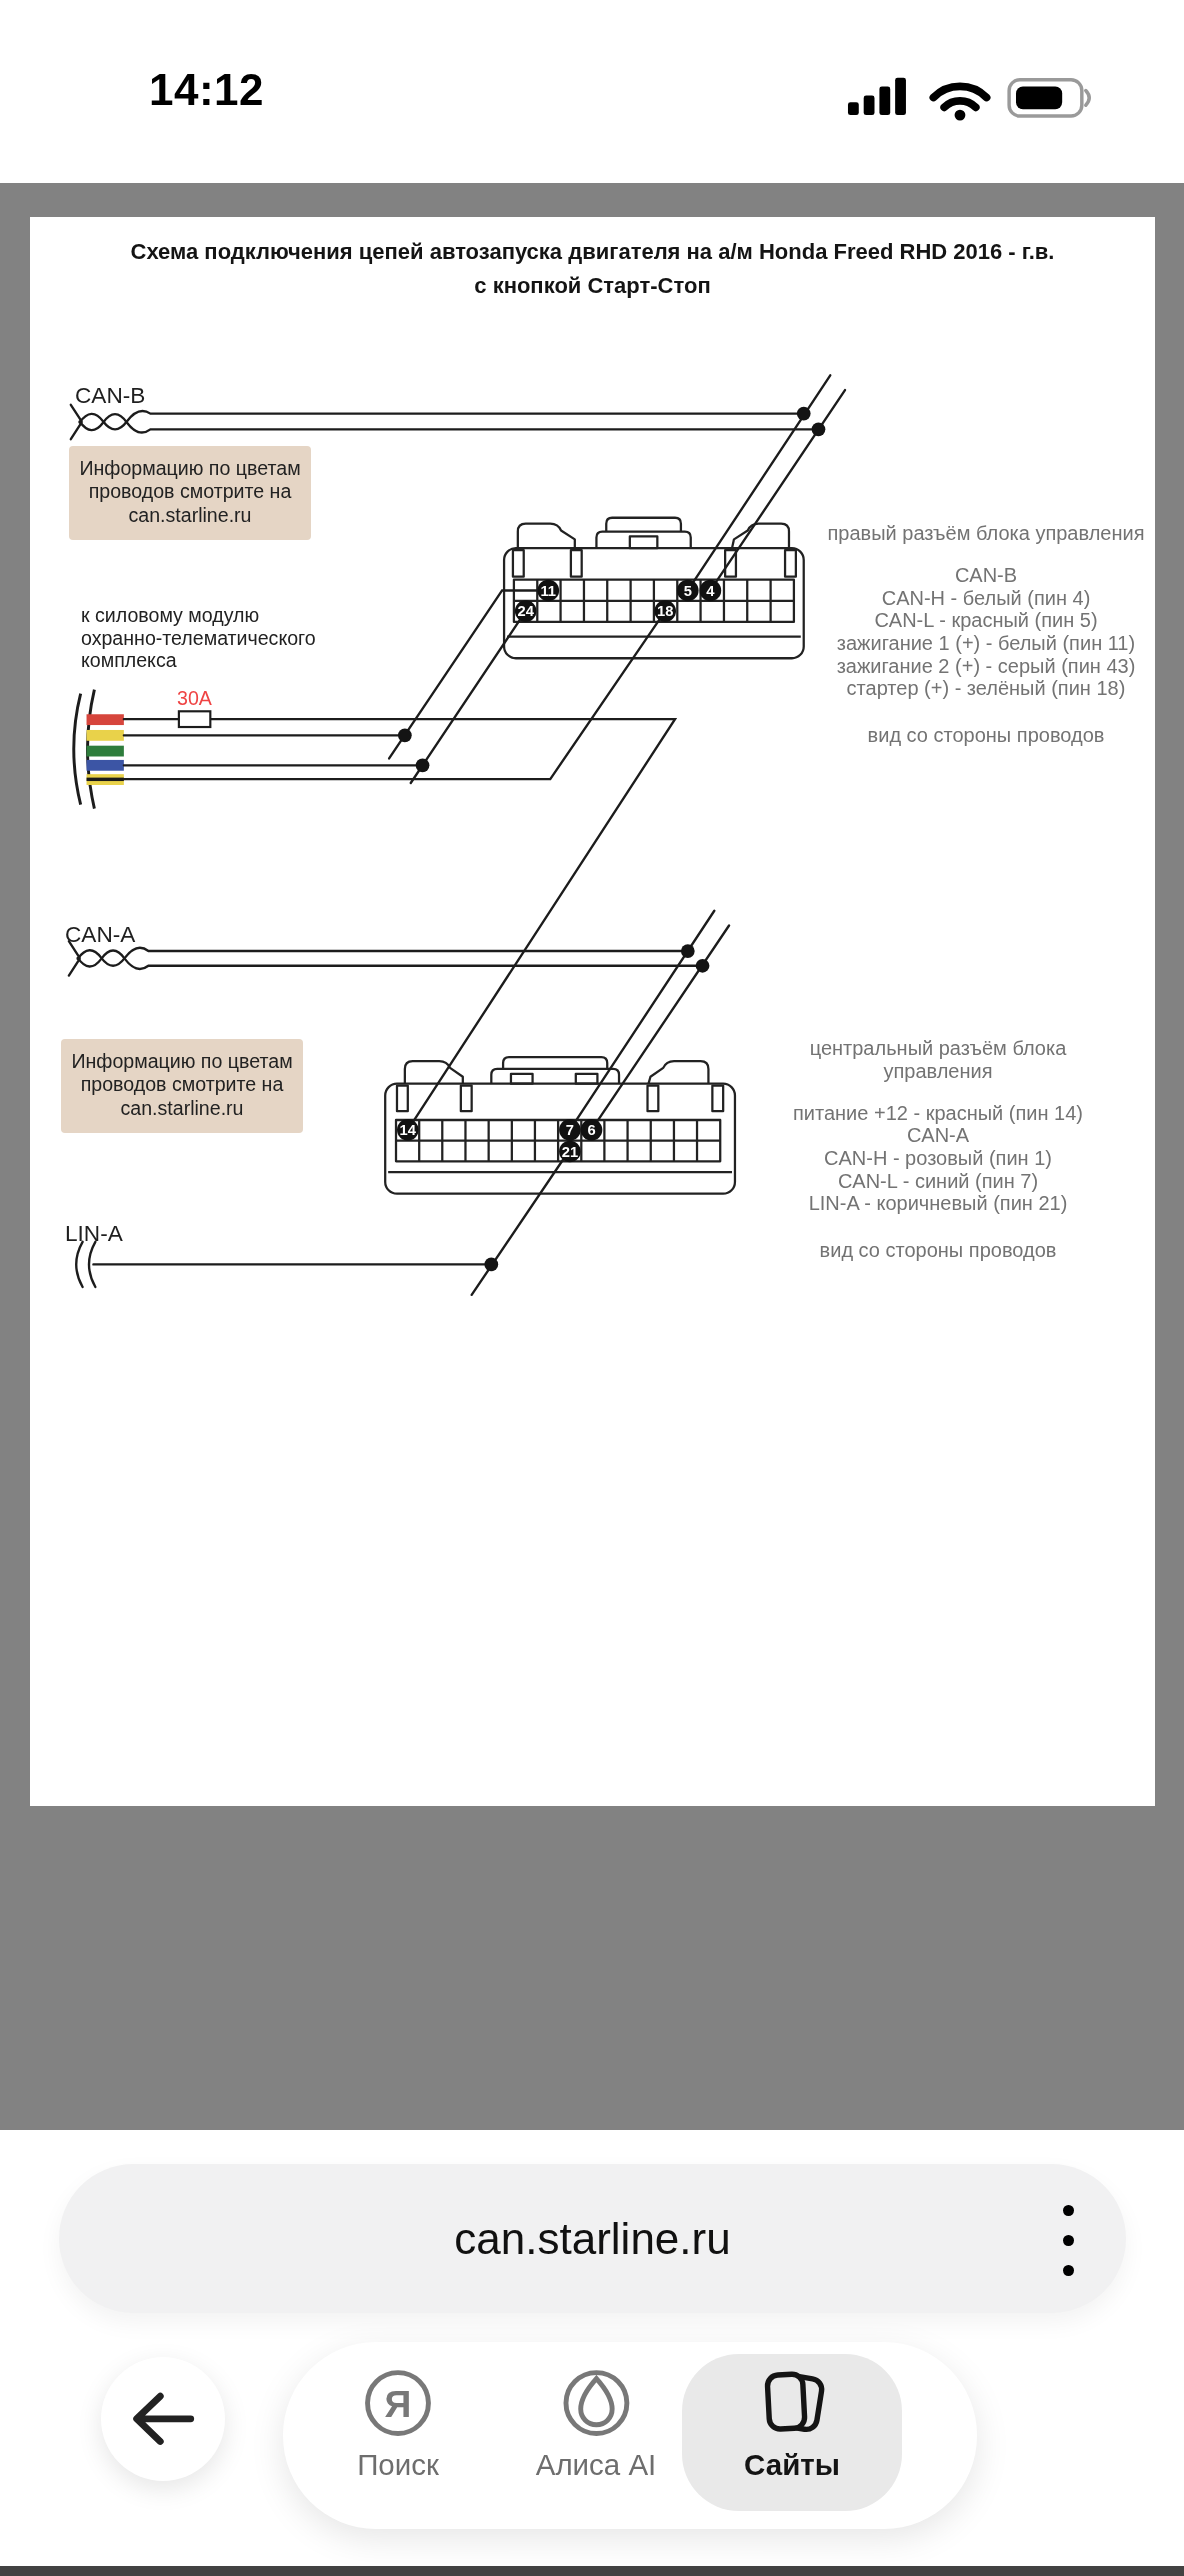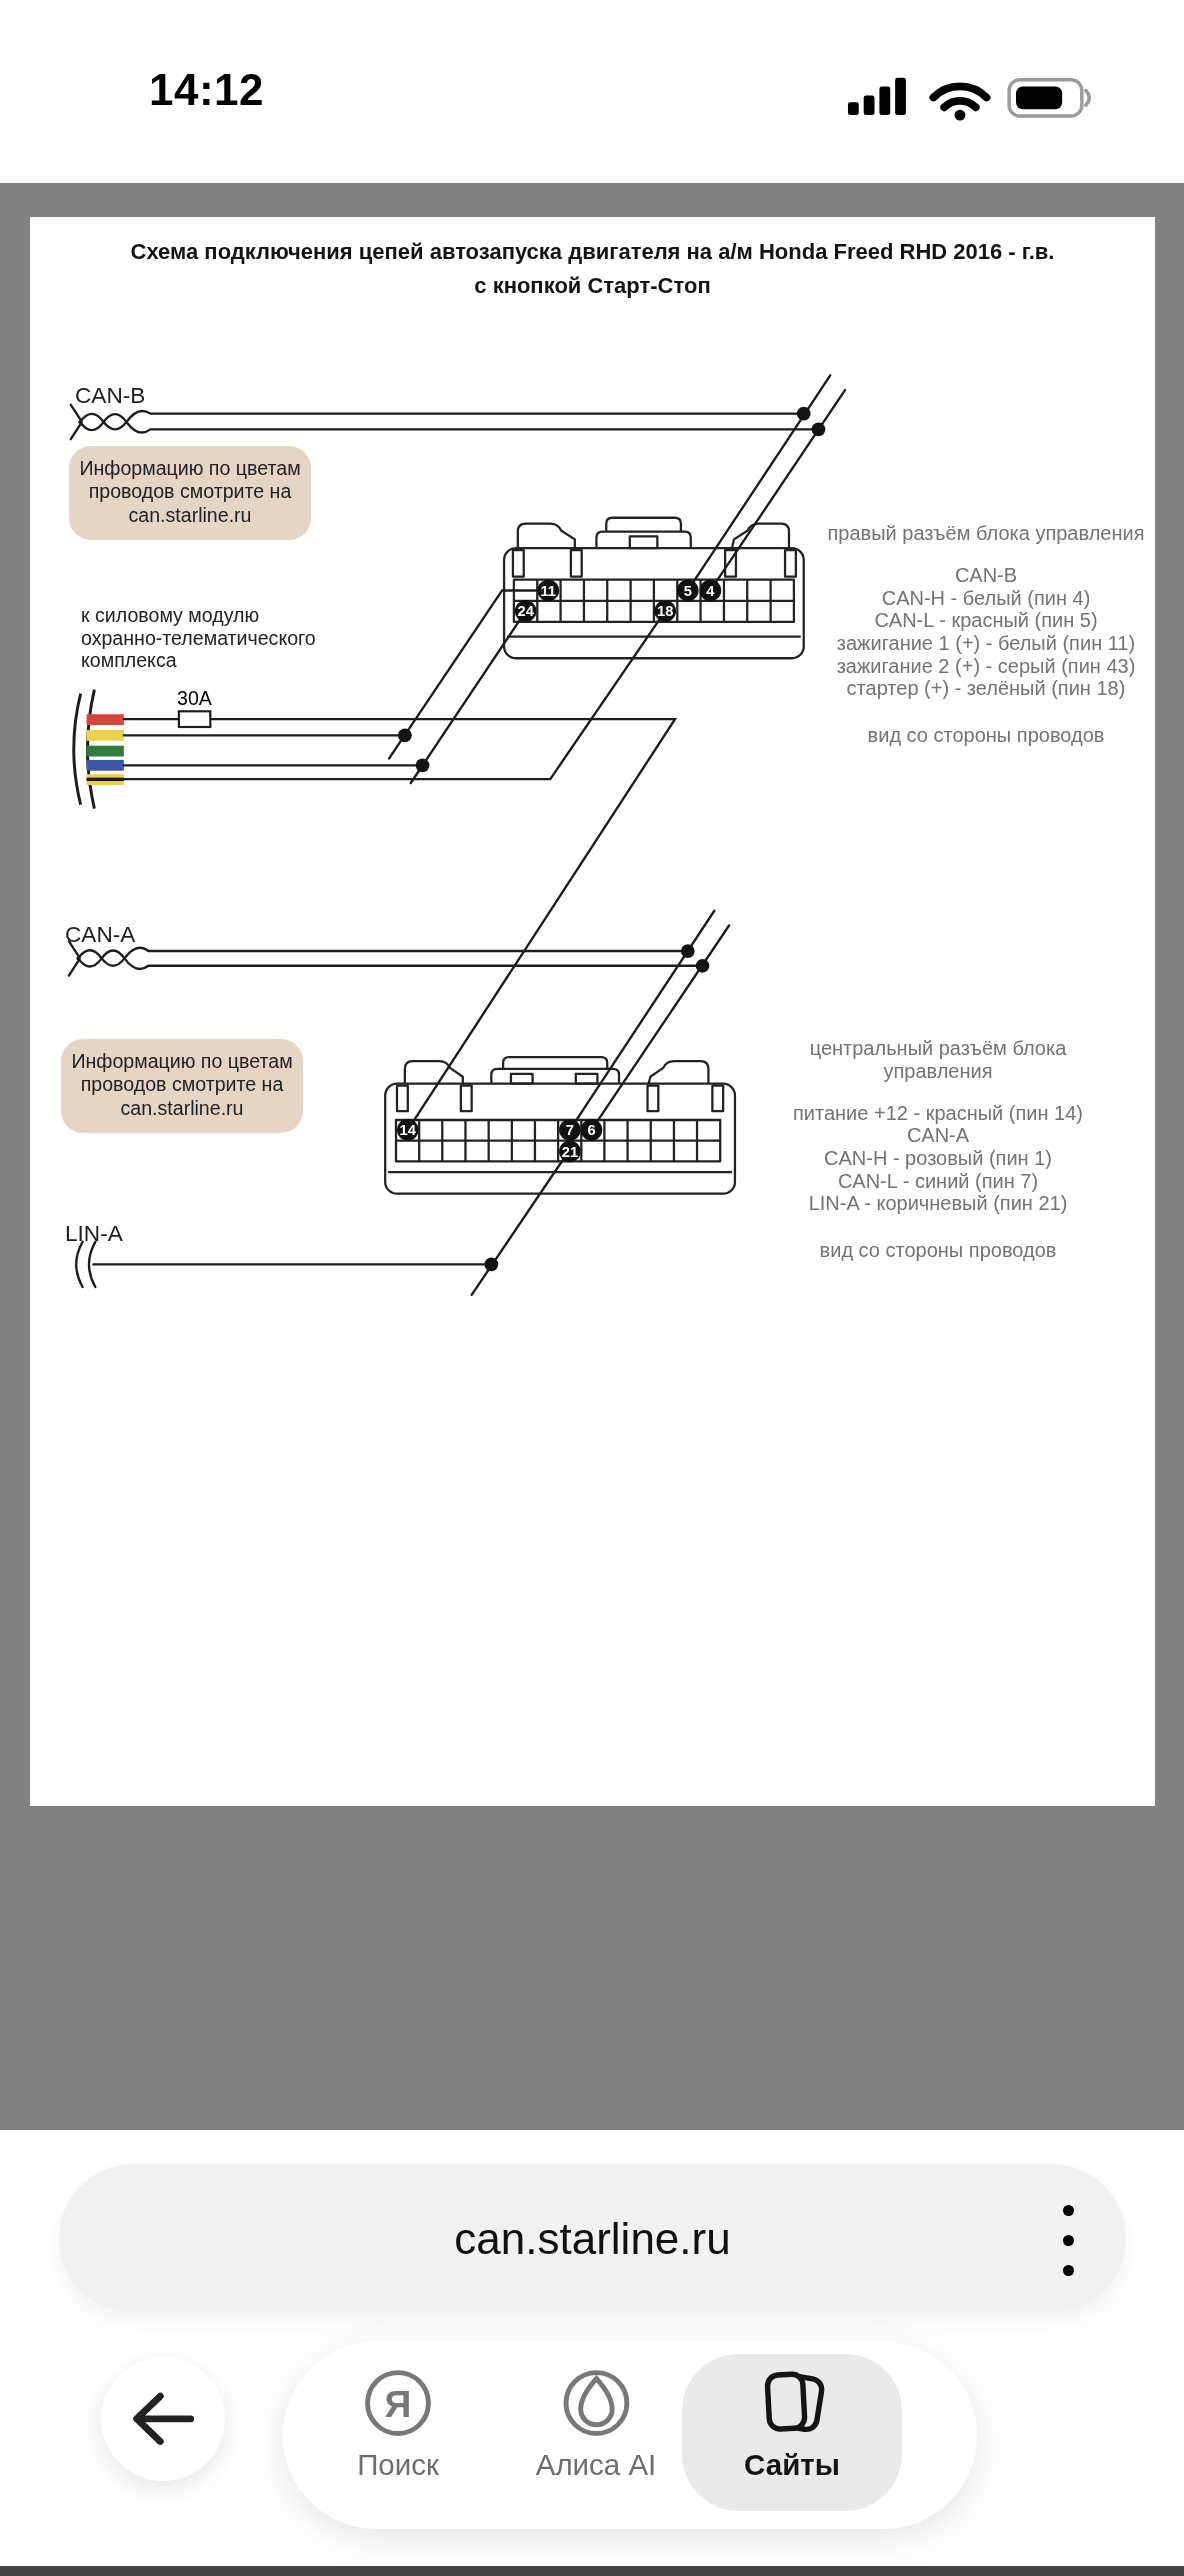--- a/index.html
+++ b/index.html
@@ -4,21 +4,21 @@
 <style>
   html,body{margin:0;padding:0;background:#666;}
   *{box-sizing:border-box;}
   .screen{position:relative;width:1185px;height:2576px;background:#fff;overflow:hidden;
           font-family:"Liberation Sans",sans-serif;-webkit-font-smoothing:antialiased;}
   .abs{position:absolute;}
   
   .gray-mid{left:0;top:183px;width:1185px;height:1947px;background:#828282;z-index:1;}
   .page{left:30px;top:217px;width:1125px;height:1589px;background:#ffffff;z-index:2;}
   .diagram-svg{left:0;top:0;width:1185px;height:2576px;z-index:3;pointer-events:none;}
-  .txt{z-index:4;color:#000000;}
+  .txt{z-index:4;color:#ef4444;}
   .status-bar{left:0;top:0;width:1185px;height:133px;background:#fff;z-index:5;}
   .status-time{left:149px;top:65px;font-size:44px;font-weight:700;color:#000;letter-spacing:0.5px;}
   .status-icons{left:0;top:0;width:1185px;height:183px;}
   .bottom-chrome{left:0;top:2130px;width:1185px;height:446px;background:#fff;z-index:5;}
   
   .addr-pill{left:59px;top:34px;width:1067px;height:149px;border-radius:75px;background:#f1f1f2;
              box-shadow:0 9.8px 23.6px rgba(0,0,0,.05);}
   .addr-text{left:59px;top:34px;width:1067px;height:149px;line-height:149px;text-align:center;
              font-size:44px;font-weight:500;color:#111;}
   .menu-dots{left:1057px;top:75px;width:23.6px;height:71px;display:flex;flex-direction:column;
@@ -29,21 +29,21 @@
   .back-circle{left:101px;top:227px;width:124px;height:124px;border-radius:50%;background:#fff;
                box-shadow:0 7.9px 25.5px rgba(0,0,0,.10);}
   .tab-highlight{left:682px;top:224px;width:220px;height:157px;border-radius:57px;background:#e9e9e9;}
   .nav-svg{left:0;top:0;width:1185px;height:446px;pointer-events:none;}
   .nav-label{top:318px;width:216px;text-align:center;font-size:29.5px;color:#6e6e6e;}
   .nav-label.active{color:#141414;font-weight:600;}
   .home-bar{left:0;top:2566px;width:1185px;height:9.8px;background:#424242;z-index:6;}
   
   .title{left:30px;width:1125px;text-align:center;font-weight:700;font-size:22px;color:#141414;}
   .netlabel{font-size:22.6px;color:#1f1f1f;}
-  .info-box{width:242px;height:94px;background:#e5d5c5;border-radius:22px;text-align:center;
+  .info-box{width:242px;height:94px;background:#e5d5c5;border-radius:4px;text-align:center;
             padding-top:10.8px;font-size:19.6px;line-height:23.6px;color:#222;}
   .note{left:74px;font-size:19.6px;line-height:22.6px;color:#222;margin-left:7px;}
   .fuse-label{left:155px;width:79px;text-align:center;font-size:19.6px;}
   .conn-block{width:354px;text-align:center;font-size:20px;line-height:22.6px;color:#737373;}
   .conn-block .hdr{margin-bottom:19.6px;}
   .conn-block .ftr{margin-top:24.6px;}
 </style>
 </head>
 <body>
 

